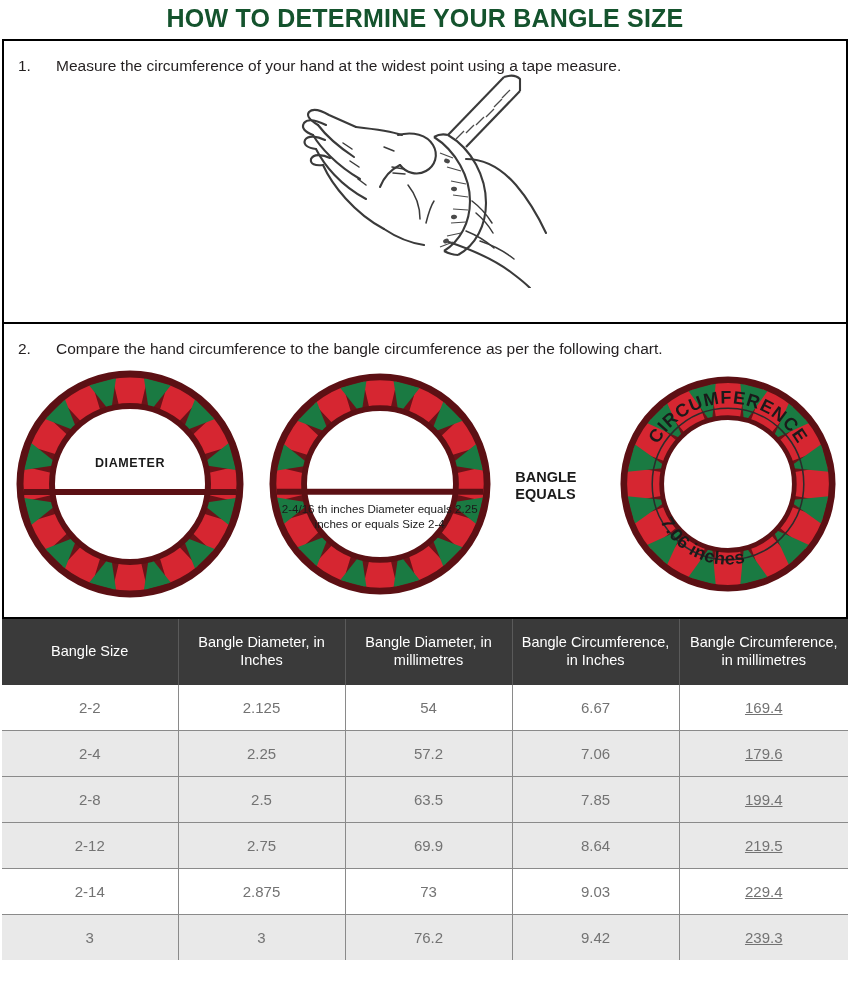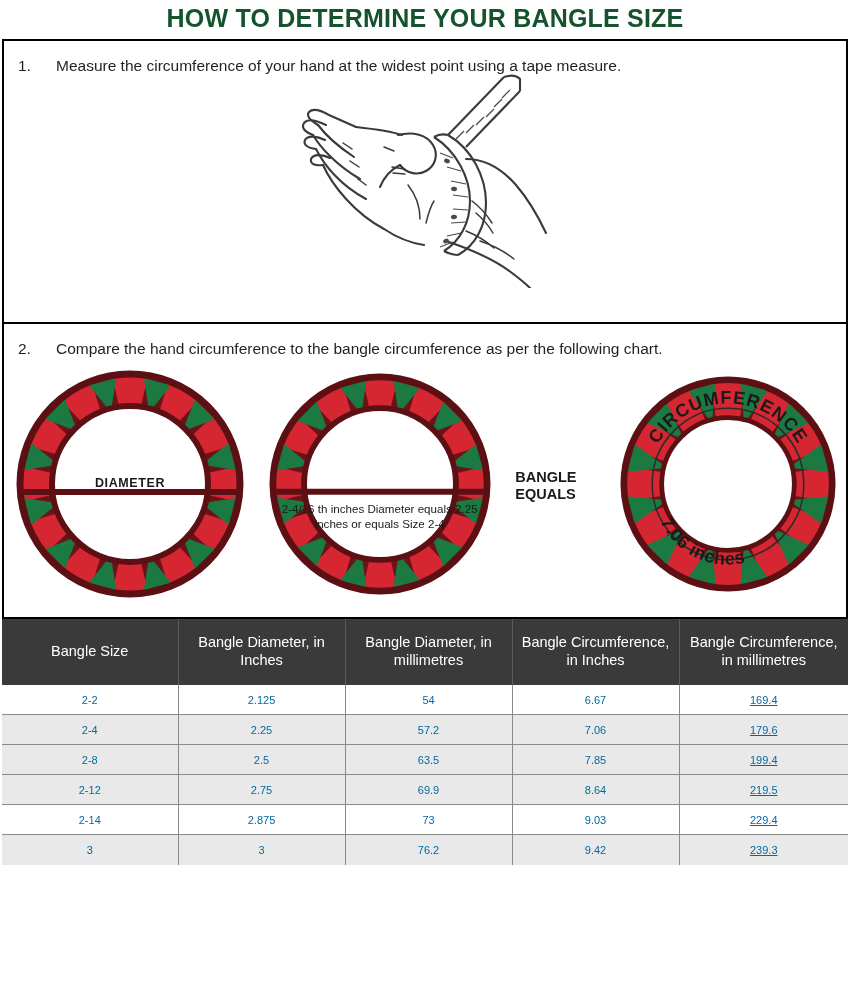--- a/index.html
+++ b/index.html
@@ -93,21 +93,20 @@
   .b1-caption {
     position: absolute;
     left: 0; right: 0;
     top: 86px;
     text-align: center;
     font-size: 12.5px;
     font-weight: bold;
     letter-spacing: 0.6px;
     color: #1a1a1a;
     pointer-events: none;
-    margin-top: 20px;
   }
 
   
   table.size-table {
     width: 846px;
     margin: 0 2px;
     border-collapse: collapse;
     table-layout: fixed;
   }
   table.size-table th {
@@ -117,23 +116,23 @@
     font-size: 14.5px;
     line-height: 1.25;
     padding: 14px 4px 16px 4px;
     border-right: 1px solid #5a5a5a;
     vertical-align: middle;
     text-align: center;
   }
   table.size-table th:last-child { border-right: none; }
   table.size-table td {
     text-align: center;
-    font-size: 11px;
-    color: #0369a1;
-    padding: 7px 4px;
+    font-size: 15px;
+    color: #737373;
+    padding: 14px 4px;
     border-right: 1px solid #8a8a8a;
     border-bottom: 1px solid #8a8a8a;
     height: 30px;
   }
   table.size-table td:last-child { border-right: none; text-decoration: underline; }
   table.size-table tr.odd td { background: #ffffff; }
   table.size-table tr.even td { background: #e9e9e9; }
   table.size-table tbody tr:last-child td { border-bottom: none; }
 </style>
 </head>

